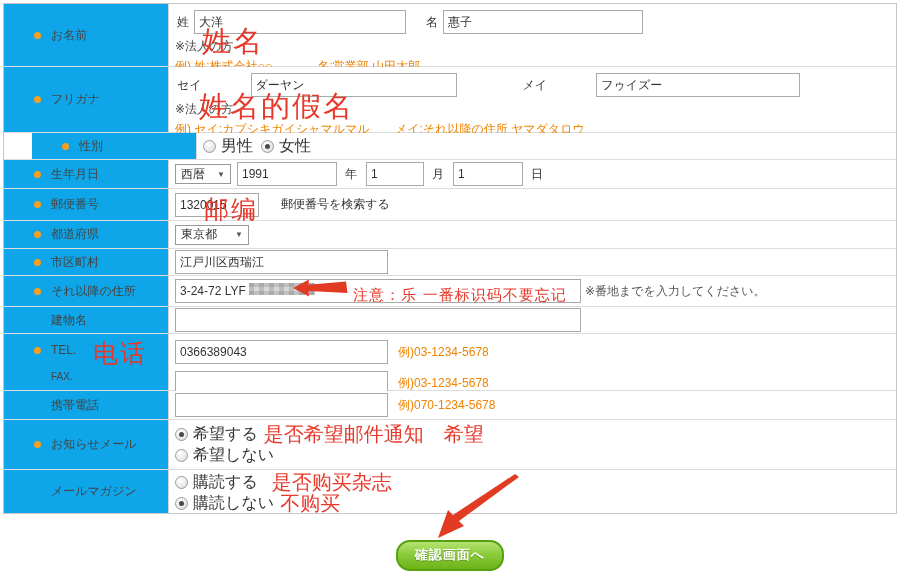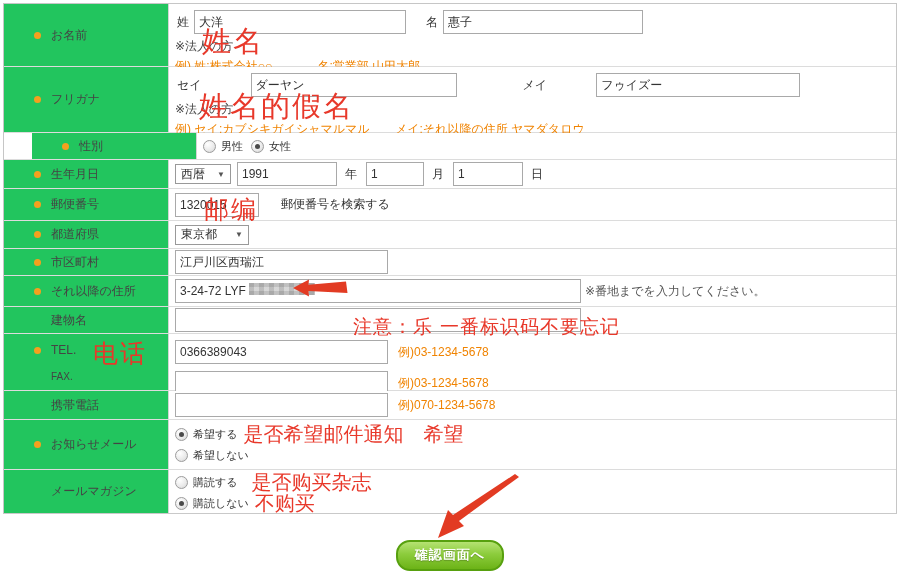--- a/index.html
+++ b/index.html
@@ -4,21 +4,21 @@
 <style>
   * { margin:0; padding:0; box-sizing:border-box; }
   html,body { background:#fff; }
   body { font-family:"Liberation Sans","DejaVu Sans",sans-serif; }
   #page { position:relative; width:900px; height:581px; background:#fff; overflow:hidden; }
 
   .form-table { position:absolute; left:3px; top:3px; width:894px;
     border:1px solid #c6c6c6; border-bottom:1px solid #c9c9c9; }
   .row { display:flex; border-bottom:1px solid #dcdcdc; }
   .row:last-child { border-bottom:none; }
-  .label-cell { width:165px; min-width:165px; background:#22c55e; border-right:1px solid #d4d4d4;
+  .label-cell { width:165px; min-width:165px; background:#0ea5e9; border-right:1px solid #d4d4d4;
     display:flex; align-items:center; padding-left:30px; font-size:12px; color:#444; position:relative; }
   .value-cell { flex:1; background:#fff; padding:4px 6px; font-size:12px; color:#333; position:relative; }
   .value-cell.center { display:flex; align-items:center; }
 
   .bullet { width:7px; height:7px; border-radius:50%; background:#f5a01e; margin-right:10px; flex:none; }
   .bullet.hidden { visibility:hidden; }
 
   .txt-input { border:1px solid #a9a9a9; height:24px; font-size:12px; padding:1px 4px; color:#333;
     font-family:"Liberation Sans","DejaVu Sans",sans-serif; background:#fff; }
   .fld-label { margin:0 5px 0 2px; }
@@ -31,21 +31,21 @@
   .example { margin-top:3px; color:#f08300; font-size:12px; }
   .example .ex2 { margin-left:42px; }
   .ex-inline { color:#f08300; font-size:12px; margin-left:10px; white-space:nowrap; }
 
   .radio-line { display:flex; align-items:center; height:21px; }
   .radio { width:13px; height:13px; border-radius:50%; border:1px solid #9c9c9c;
     background:radial-gradient(circle at 35% 30%, #ffffff 0%, #e9e9e9 60%, #cfcfcf 100%);
     margin-right:5px; flex:none; position:relative; }
   .radio.checked::after { content:""; position:absolute; left:3px; top:3px; width:5px; height:5px;
     border-radius:50%; background:#4a4a4a; }
-  .radio-label { font-size:11px; color:#333; }
+  .radio-label { font-size:16px; color:#333; }
 
   .cn { color:#e8382a; white-space:nowrap; font-family:"DejaVu Sans","Liberation Sans",sans-serif; }
   .cn-abs { position:absolute; z-index:5; }
   .cn-big { font-size:29px; letter-spacing:2px; }
   .cn-med { font-size:25px; letter-spacing:2px; }
   .cn-inline { font-size:20px; margin-left:6px; }
 
   .mosaic { position:absolute; left:74px; top:4px; width:66px; height:12px;
     background:
       repeating-linear-gradient(90deg,#c7c7c7 0 5px,#e2e2e2 5px 10px),
@@ -273,21 +273,21 @@
         </div>
       </div>
     </div>
 
   </div>
 
   <span class="cn cn-abs cn-big" style="left:202px;top:22px;">姓名</span>
   <span class="cn cn-abs cn-big" style="left:199px;top:87px;">姓名的假名</span>
   <span class="cn cn-abs cn-med" style="left:204px;top:193px;">邮编</span>
   <span class="cn cn-abs cn-med" style="left:93px;top:337px;">电话</span>
-  <span class="cn cn-abs" style="left:353px;top:286px;font-size:19px;letter-spacing:1px;margin-top:28px;">注意：乐 一番标识码不要忘记</span>
+  <span class="cn cn-abs" style="left:353px;top:286px;font-size:15px;letter-spacing:1px;">注意：乐 一番标识码不要忘记</span>
 
   <svg class="arrow-svg" style="left:292px;top:278px;" width="56" height="20" viewBox="0 0 56 20">
     <path d="M1,10 L17,1.5 L16.5,6.8 L54,3.5 L55.5,15 L16.5,13 L17,18.5 Z" fill="#e23b23"></path>
   </svg>
 
   <svg class="arrow-svg" style="left:426px;top:474px;" width="100" height="68" viewBox="0 0 100 68">
     <path d="M12,64 L38,52 L33,47 L93,3 L89,0 L27,41 L22,36 Z" fill="#e23b23"></path>
   </svg>
 
   <div class="btn-wrap">

